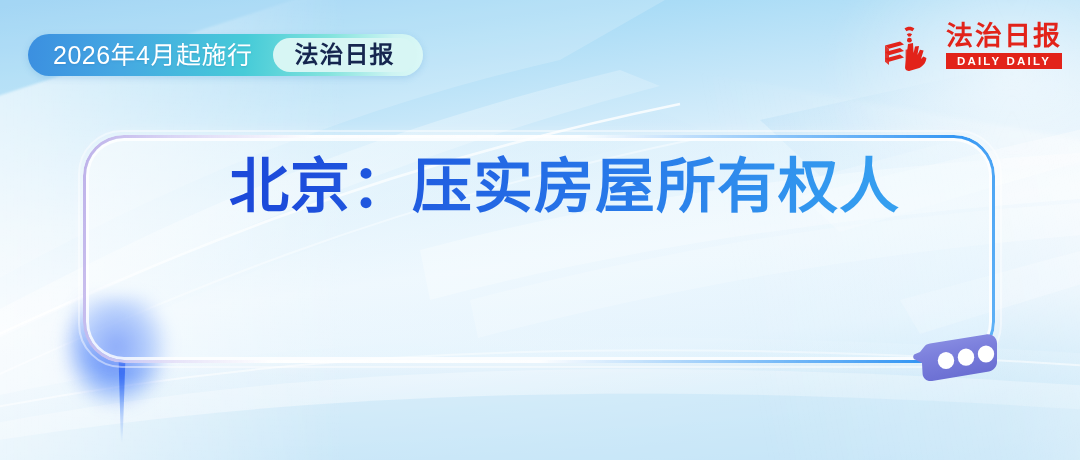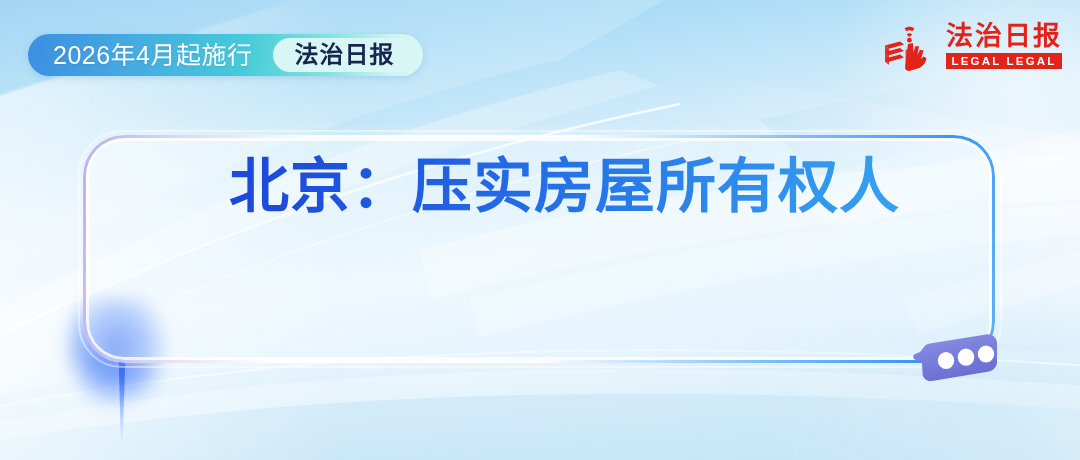--- a/index.html
+++ b/index.html
@@ -310,17 +310,17 @@
           <path d="M5,23.5 L9,26.8 L9,43 L5,39.8 Z" opacity="0.9"></path>
 
           <path d="M28,22 L33,21 L33.6,31 L35,24.5 L39,24 L37.4,33 L40,27.8 L43.6,28.4 L41,37 L43.4,34.4 L46.4,36 C46,41 42.6,45 37.6,46.6 L30,48.8 C27,49.6 24.6,47.6 25.2,44.6 Z"></path>
 
           <path d="M25.6,27.8 L29,27 L29,45.6 L25.6,46.4 Z" opacity="0.85"></path>
         </g>
       </svg>
     </span>
     <span class="logo-text">
       <span class="logo-cn">法治日报</span>
-      <span class="logo-en">LEGAL  LEGAL</span>
+      <span class="logo-en">DAILY  DAILY</span>
     </span>
   </div>
 
 </div>
 
 </body></html>

